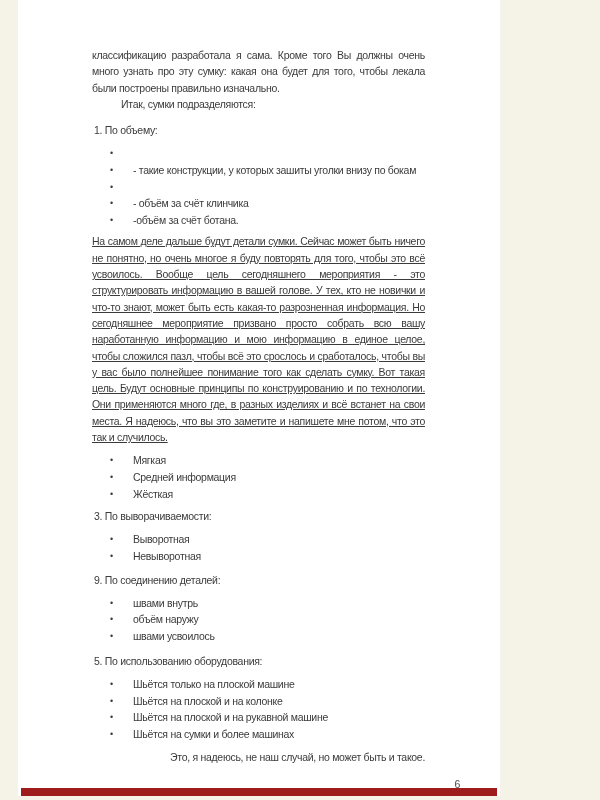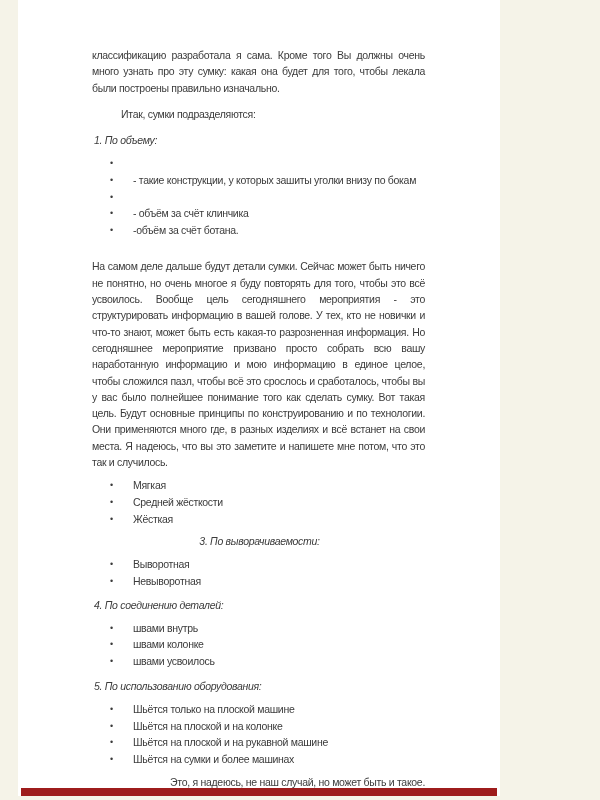--- a/index.html
+++ b/index.html
@@ -24,32 +24,32 @@
     position:absolute;left:3px;right:3px;bottom:0;height:8px;
     background:var(--accent-color);
   }
   .content{
     position:absolute;inset:0;
     padding:47px 75px 0 74px;
     font-size:10.5px;line-height:16.3px;letter-spacing:-0.3px;
   }
   .para{margin:0;}
   .justify{text-align:justify;}
-  .lead-in{margin-top:10px;padding-left:29px;}
-  .heading{margin:0;padding-left:2px;font-style:italic;}
+  .lead-in{padding-left:29px;}
+  .heading{margin:0;padding-left:2px;}
   .h1{margin-top:10px;}
   .h2{margin-top:1px;}
-  .h3{margin-top:6px;text-align:center;}
+  .h3{margin-top:6px;}
   .h4{margin-top:7px;}
   .h5{margin-top:8px;}
   ul.blist{list-style:none;margin:7px 0 0;padding:0 0 0 18px;}
   ul.gap-after{margin-bottom:5px;}
   .blist li{display:flex;line-height:16.6px;}
   .bullet{flex:none;width:23px;font-size:9px;line-height:16.6px;}
-  .body-para{margin-top:20px;}
+  .body-para{margin-top:5px;text-decoration:underline;}
   .closing{margin-top:7px;text-align:right;}
   .page-number{
     margin:10px -35px 0 0;text-align:right;font-size:10.5px;color:#4a4a4a;
   }
 </style>
 </head>
 <body>
 
 <div class="page">
   <div class="content">
@@ -82,49 +82,49 @@
 
     <p class="para justify body-para">На самом деле дальше будут детали сумки. Сейчас может быть ничего не понятно, но очень многое я буду повторять для того, чтобы это всё усвоилось. Вообще цель сегодняшнего мероприятия - это структурировать информацию в вашей голове. У тех, кто не новички и что-то знают, может быть есть какая-то разрозненная информация. Но сегодняшнее мероприятие призвано просто собрать всю вашу наработанную информацию и мою информацию в единое целое, чтобы сложился пазл, чтобы всё это срослось и сработалось, чтобы вы у вас было полнейшее понимание того как сделать сумку. Вот такая цель. Будут основные принципы по конструированию и по технологии. Они применяются много где, в разных изделиях и всё встанет на свои места. Я надеюсь, что вы это заметите и напишете мне потом, что это так и случилось.</p>
 
     <ul class="blist">
       <li>
           <span class="bullet">•</span>
           <span>Мягкая</span>
         </li>
       <li>
           <span class="bullet">•</span>
-          <span>Средней жёсткости</span>
+          <span>Средней информация</span>
         </li>
       <li>
           <span class="bullet">•</span>
           <span>Жёсткая</span>
         </li>
     </ul>
 
     <p class="heading h3">3. По выворачиваемости:</p>
     <ul class="blist">
       <li>
           <span class="bullet">•</span>
           <span>Выворотная</span>
         </li>
       <li>
           <span class="bullet">•</span>
           <span>Невыворотная</span>
         </li>
     </ul>
 
-    <p class="heading h4">4. По соединению деталей:</p>
+    <p class="heading h4">9. По соединению деталей:</p>
     <ul class="blist">
       <li>
           <span class="bullet">•</span>
           <span>швами внутрь</span>
         </li>
       <li>
           <span class="bullet">•</span>
-          <span>швами колонке</span>
+          <span>объём наружу</span>
         </li>
       <li>
           <span class="bullet">•</span>
           <span>швами усвоилось</span>
         </li>
     </ul>
 
     <p class="heading h5">5. По использованию оборудования:</p>
     <ul class="blist">
       <li>

